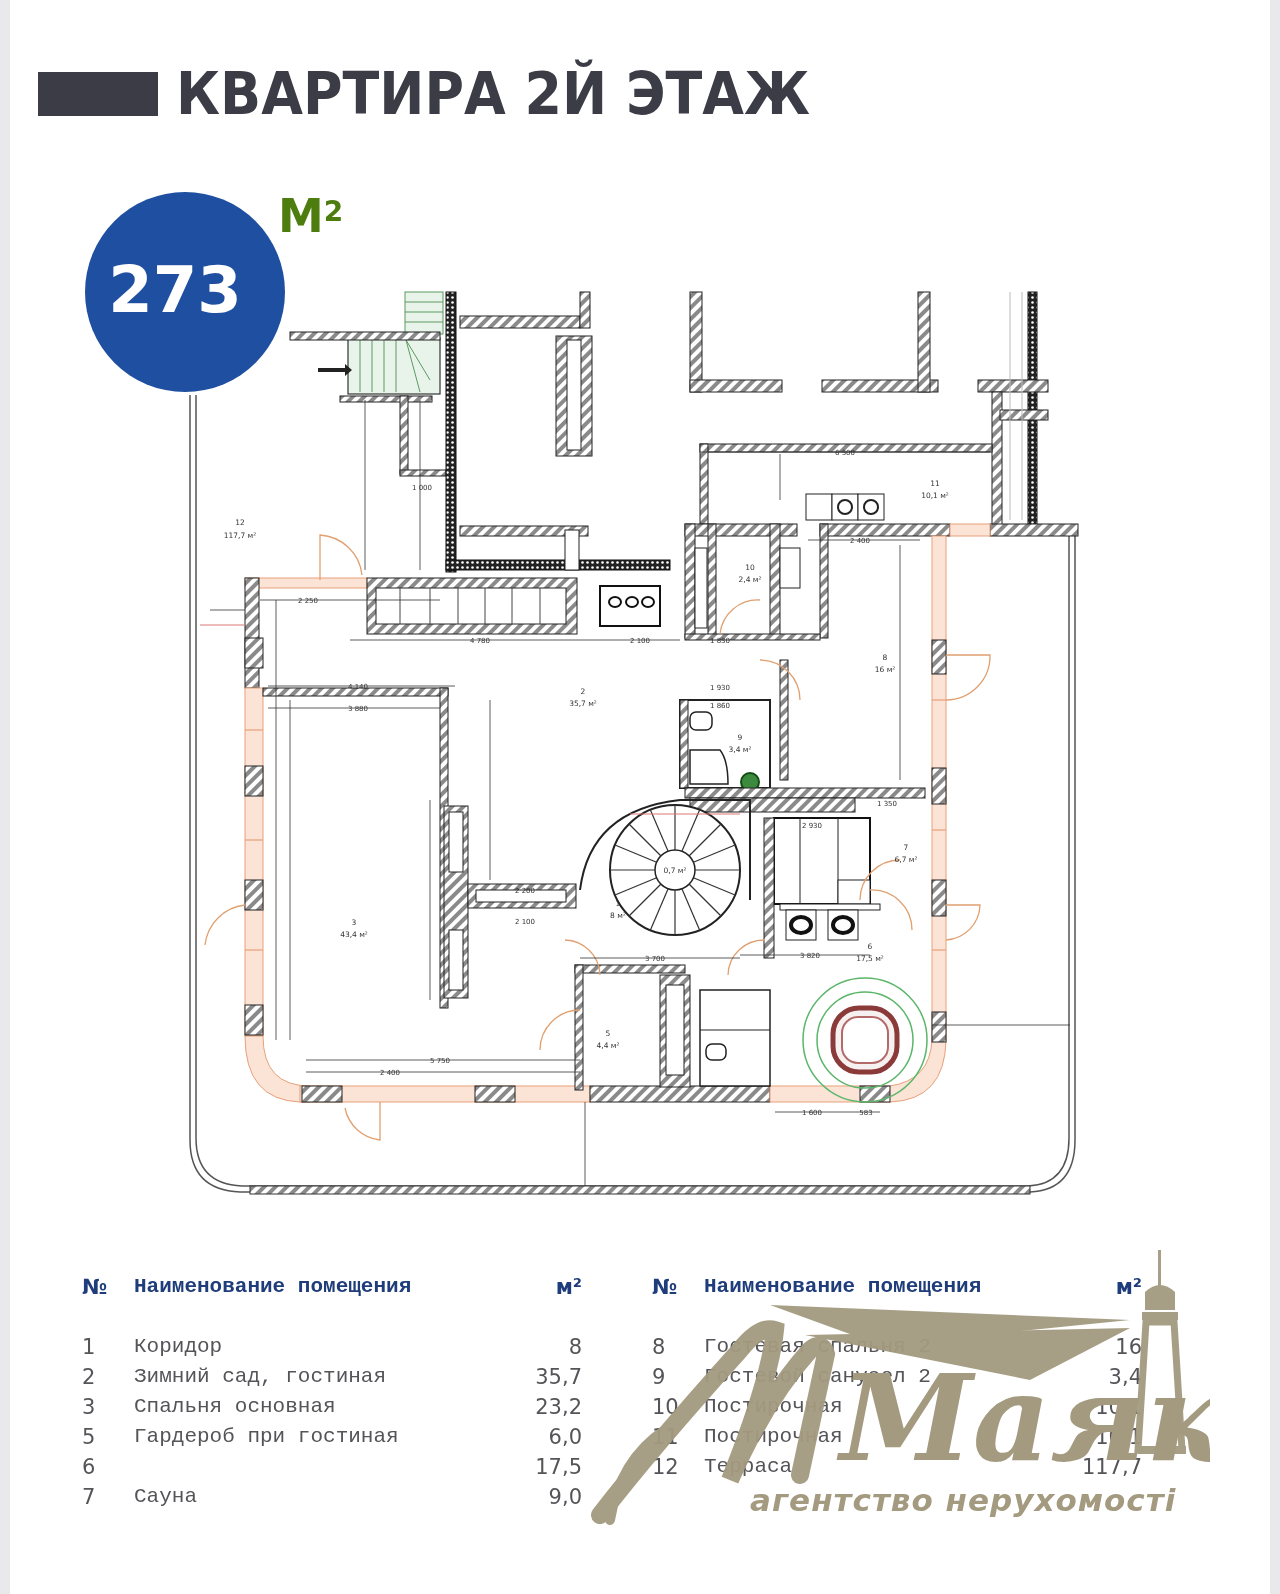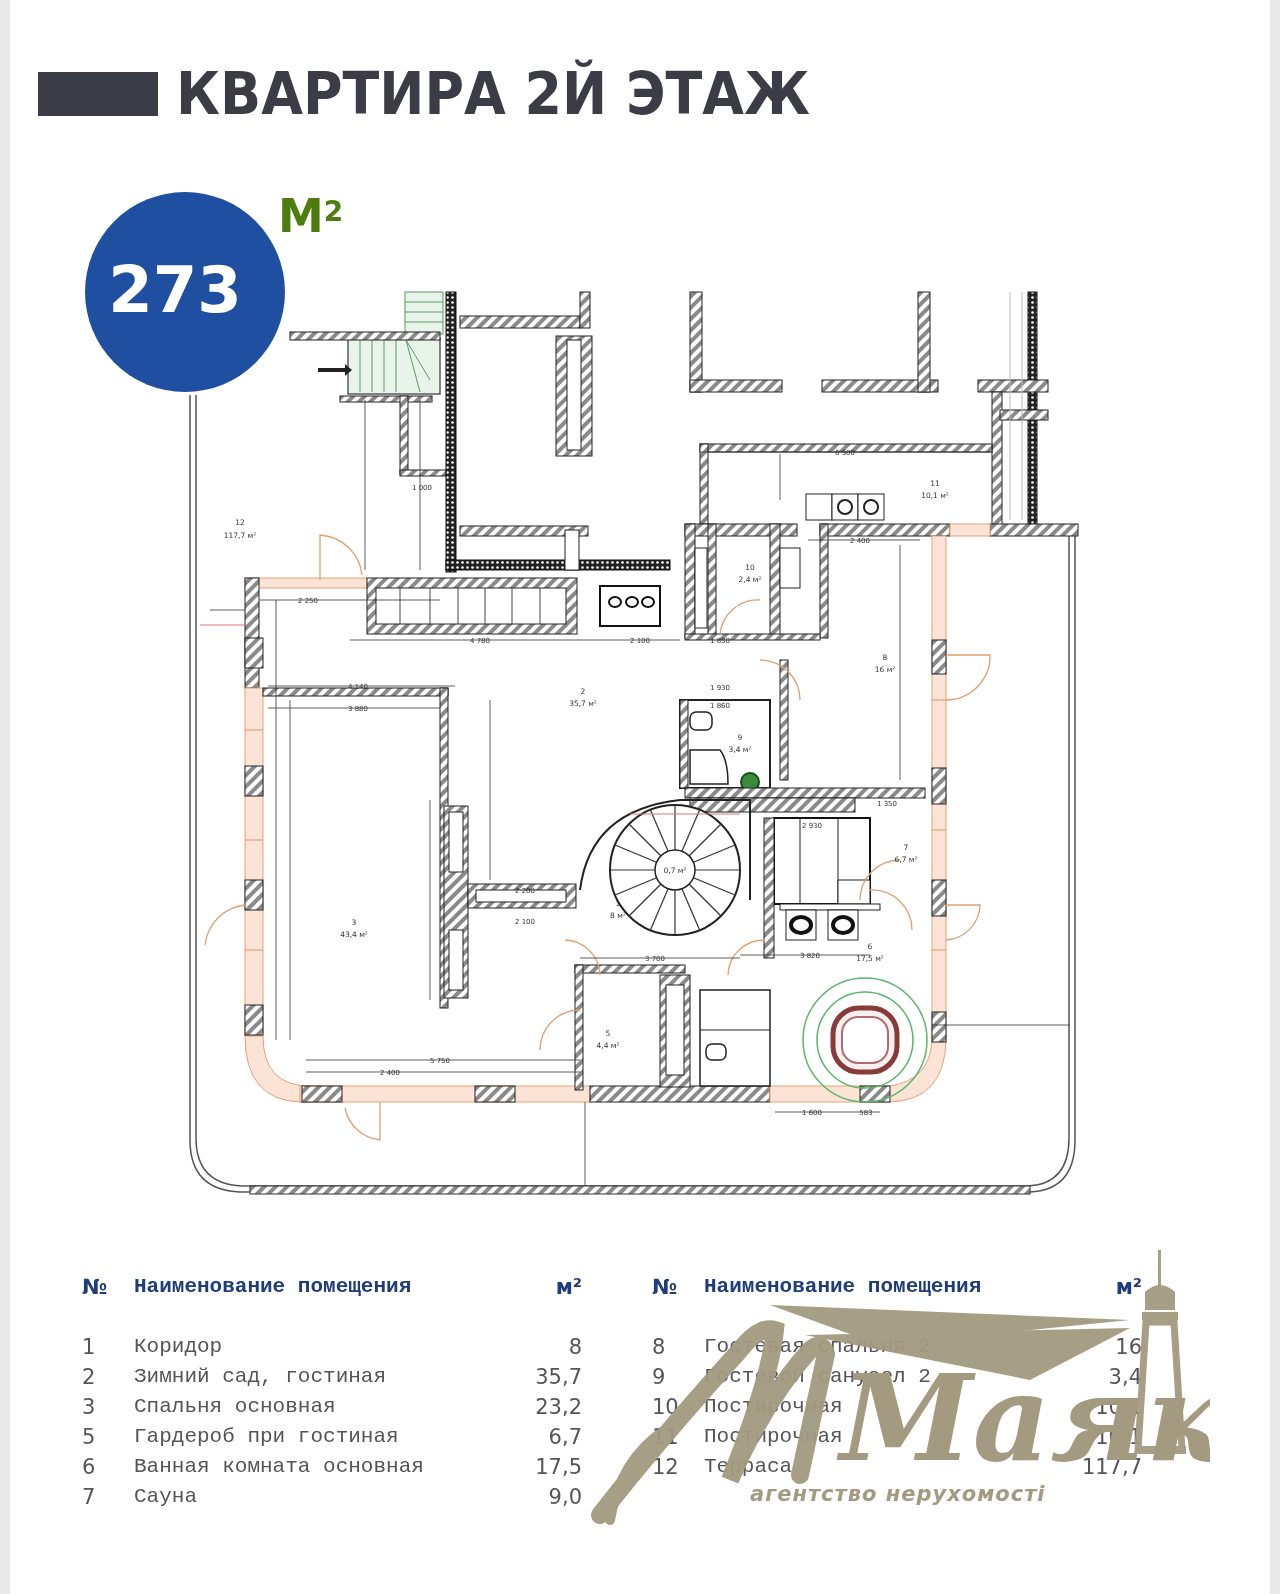--- a/index.html
+++ b/index.html
@@ -17,21 +17,21 @@
   .tbl .row { color:#555559; font-size:21px; height:30px; line-height:30px; position:relative; }
   .c-no { position:absolute; left:0; }
   .c-name { position:absolute; left:52px; white-space:nowrap;font-family:Liberation Mono, monospace; }
   .c-val { position:absolute; text-align:right; }
   .t1 { left:82px; top:1272px; width:500px; }
   .t1 .c-val { right:0; }
   .t2 { left:652px; top:1272px; width:490px; }
   .t2 .c-val { right:0; }
   .tbl .rows { position:absolute; top:60px; left:0; width:100%; }
   .watermark { position:absolute; left:590px; top:1250px; width:620px; height:290px; pointer-events:none; }
-  .wm-text { position:absolute; left:750px; top:1482px; font-size:21px; font-style:italic; font-weight:bold; color:#a39a7f; letter-spacing:1px; white-space:nowrap; }
+  .wm-text { position:absolute; left:750px; top:1482px; font-size:31px; font-style:italic; font-weight:bold; color:#a39a7f; letter-spacing:1px; white-space:nowrap; }
 </style>
 </head>
 <body>
 
 <div class="page"></div>
 
 <div class="title-bar"></div>
 <div class="title">КВАРТИРА 2Й ЭТАЖ</div>
 
 <div class="area-circle"></div>
@@ -336,25 +336,24 @@
         <span class="c-val">35,7</span>
       </div>
     <div class="row">
         <span class="c-no">3</span>
         <span class="c-name">Спальня основная</span>
         <span class="c-val">23,2</span>
       </div>
     <div class="row">
         <span class="c-no">5</span>
         <span class="c-name">Гардероб при гостиная</span>
-        <span class="c-val">6,7</span>
+        <span class="c-val">6,0</span>
       </div>
     <div class="row">
         <span class="c-no">6</span>
-        <span class="c-name">Ванная комната основная</span>
         <span class="c-val">17,5</span>
       </div>
     <div class="row">
         <span class="c-no">7</span>
         <span class="c-name">Сауна</span>
         <span class="c-val">9,0</span>
       </div>
   </div>
 </div>
 

